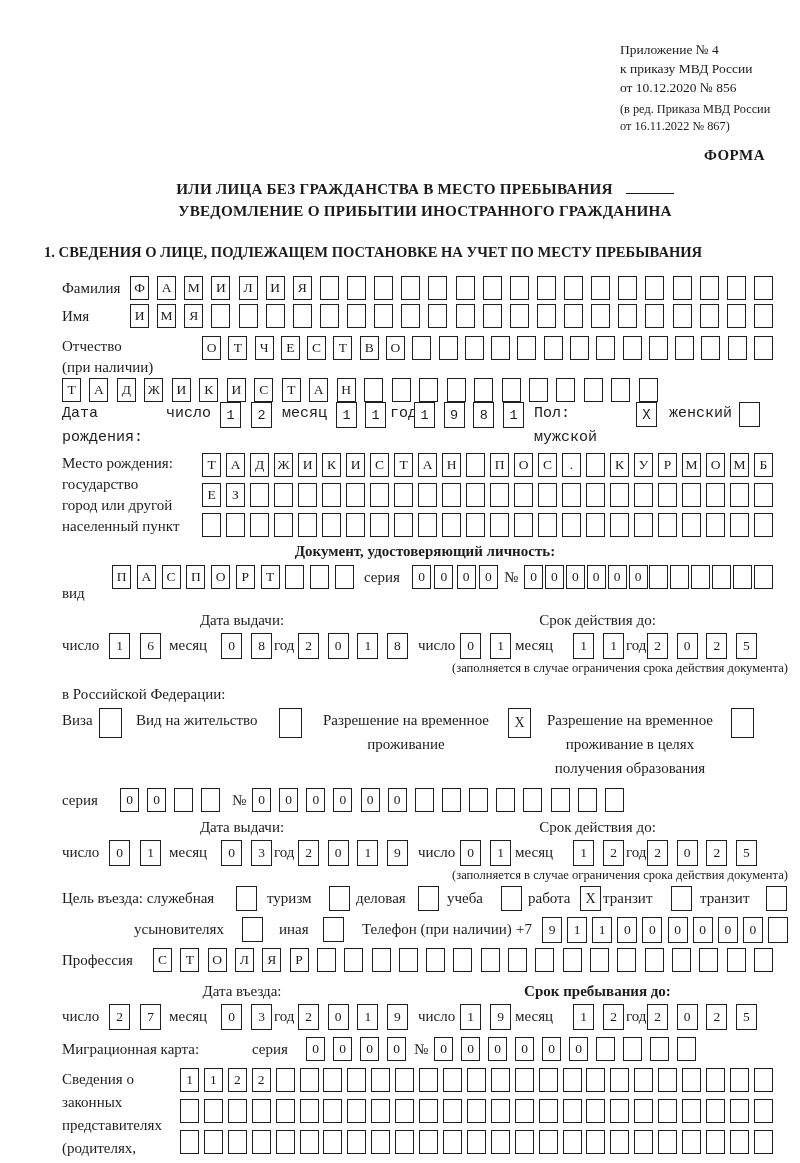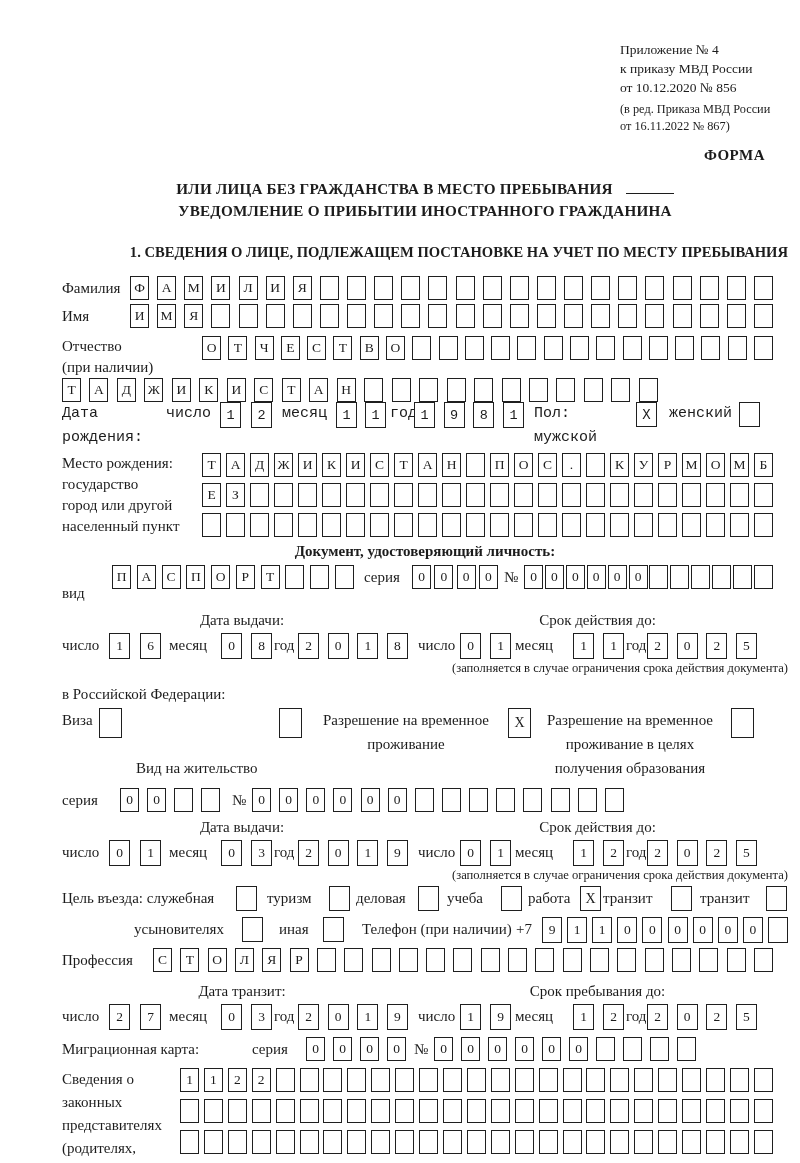--- a/index.html
+++ b/index.html
@@ -10,21 +10,21 @@
     overflow:hidden;
   }
   .page{box-sizing:border-box;width:800px;height:1163px;padding:40px 12px 0 62px;}
   
   .annex{margin-left:558px;font-size:13.5px;line-height:19px;}
   .annex .small{font-size:12.3px;line-height:17px;}
   .annex .small.first{margin-top:4px;}
   .forma{text-align:right;margin-right:23px;margin-top:12px;font-weight:bold;font-size:15px;letter-spacing:.5px;}
   .title{text-align:center;font-weight:bold;font-size:15.2px;line-height:22px;margin-top:14px;letter-spacing:.2px;}
   .uline{display:inline-block;width:48px;border-bottom:1.7px solid #1c1c1c;margin-left:13px;}
-  .sect{font-weight:bold;font-size:14.6px;text-align:right;margin-top:22px;margin-left:-18px;white-space:nowrap;}
+  .sect{font-weight:bold;font-size:14.6px;text-align:left;margin-top:22px;margin-left:-18px;white-space:nowrap;}
   
   #rows{margin-top:15px;}
   .row{display:flex;align-items:flex-start;}
   .lbl{font-size:15px;line-height:24px;white-space:pre-line;flex-shrink:0;}
   .lbl.c{text-align:center;}
   .lbl.b{font-weight:bold;}
   .lbl.sm{font-size:12.6px;line-height:16px;}
   .sp{flex-shrink:0;height:1px;}
   .fill{flex:1;}
   .bg{display:flex;justify-content:space-between;flex-shrink:0;}
@@ -385,21 +385,21 @@
         <div class="fill"></div>
         <div class="lbl sm">(заполняется в случае ограничения срока действия документа)</div>
       </div>
       <div class="row" style="margin-top: 6px;">
         <div class="lbl">в Российской Федерации:</div>
       </div>
       <div class="row" style="margin-top: 2px;">
         <div class="lbl" style="width: 37px;">Виза</div>
         <div class="cell chk big"></div>
         <div class="sp" style="width: 14px;"></div>
-        <div class="lbl" style="width: 133px; margin-top: 48px;">Вид на жительство</div>
+        <div class="lbl" style="width: 133px;">Вид на жительство</div>
         <div class="sp" style="width: 10px;"></div>
         <div class="cell chk big"></div>
         <div class="sp" style="width: 14px;"></div>
         <div class="lbl c" style="width: 180px;">Разрешение на временное
 проживание</div>
         <div class="sp" style="width: 12px;"></div>
         <div class="cell chk big">X</div>
         <div class="sp" style="width: 10px;"></div>
         <div class="lbl c" style="width: 178px;">Разрешение на временное
 проживание в целях
@@ -564,22 +564,22 @@
           <div class="cell"></div>
           <div class="cell"></div>
           <div class="cell"></div>
           <div class="cell"></div>
           <div class="cell"></div>
           <div class="cell"></div>
           <div class="cell"></div>
         </div>
       </div>
       <div class="row" style="margin-top: 7px;">
-        <div class="lbl c" style="width: 360px;">Дата транзит:</div>
-        <div class="lbl c" style="width: 351px;">Срок пребывания до:</div>
+        <div class="lbl c" style="width: 360px;">Дата въезда:</div>
+        <div class="lbl c" style="width: 351px; font-weight: bold;">Срок пребывания до:</div>
       </div>
       <div class="row" style="margin-top: 1px;">
         <div class="lbl" style="width: 45px;">число</div>
         <div class="sp" style="width: 2px;"></div>
         <div class="bg" style="width: 52px;">
           <div class="cell tall" style="width: 21px;">2</div>
           <div class="cell tall" style="width: 21px;">7</div>
         </div>
         <div class="sp" style="width: 8px;"></div>
         <div class="lbl" style="width: 48px;">месяц</div>

